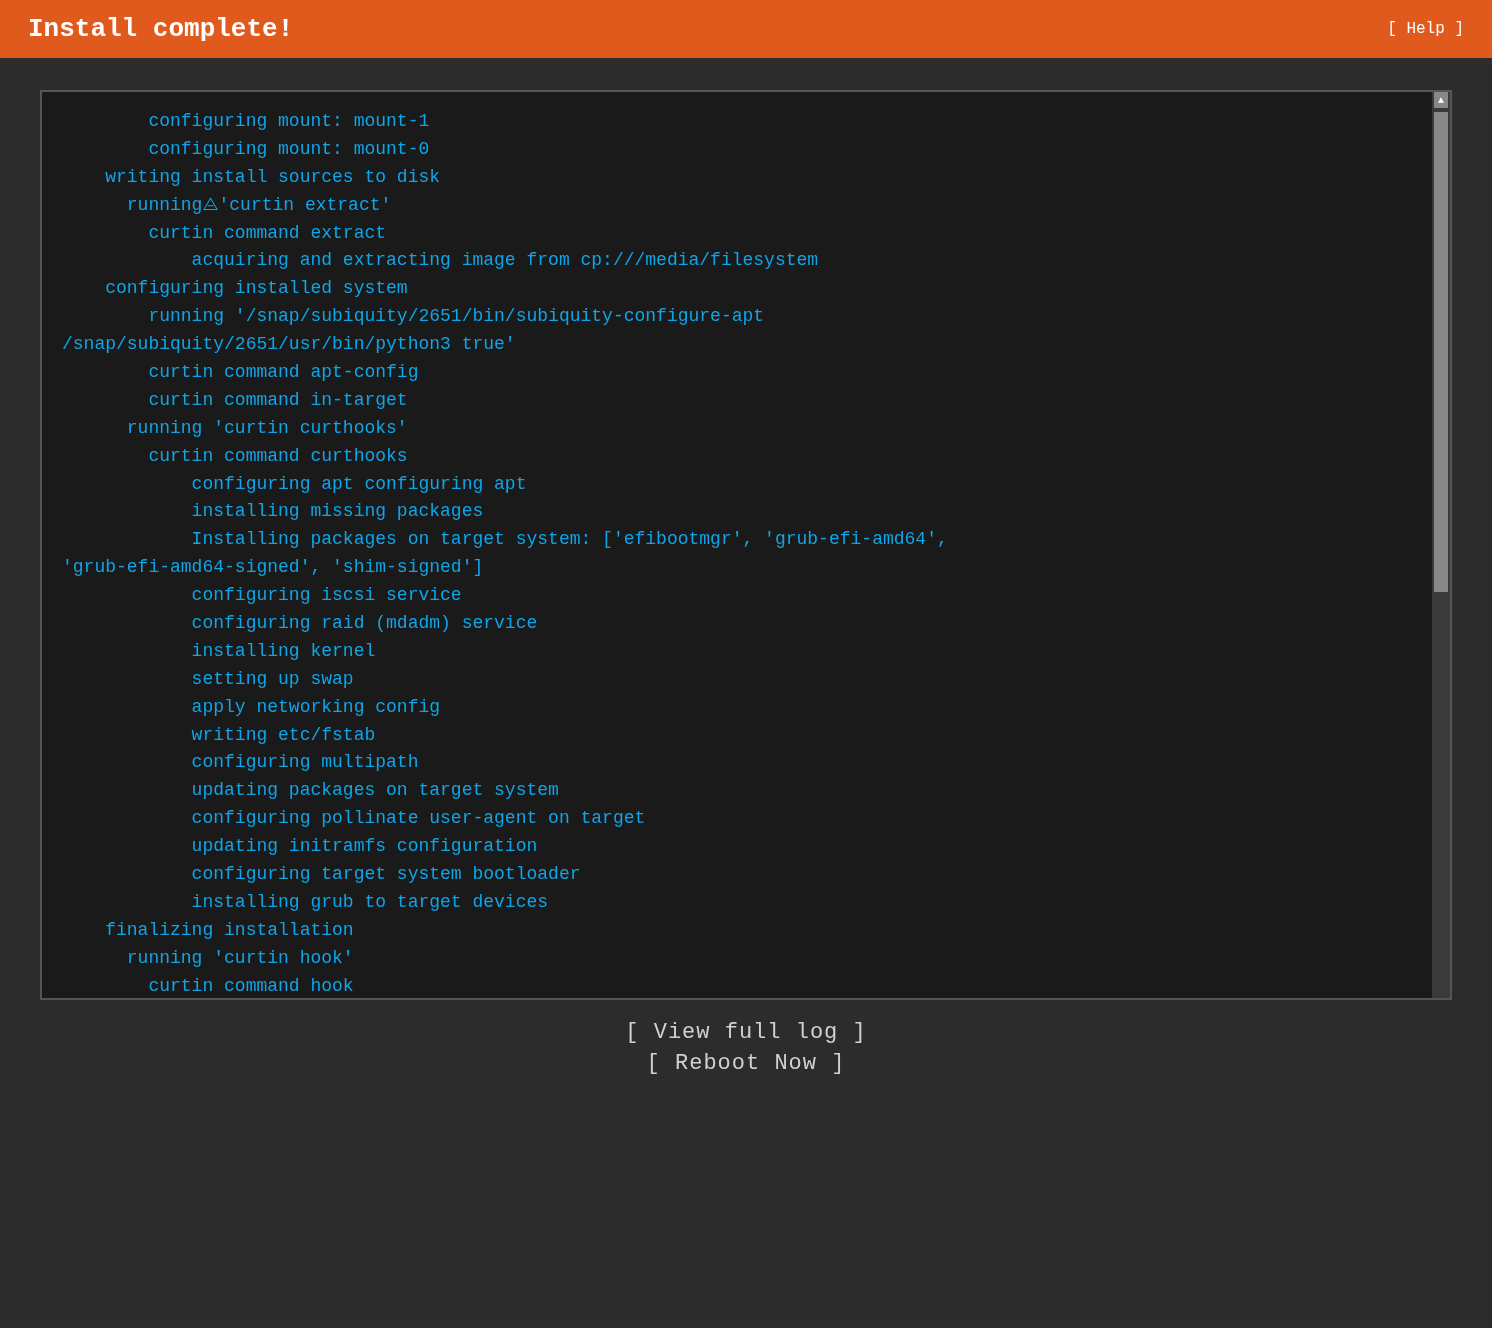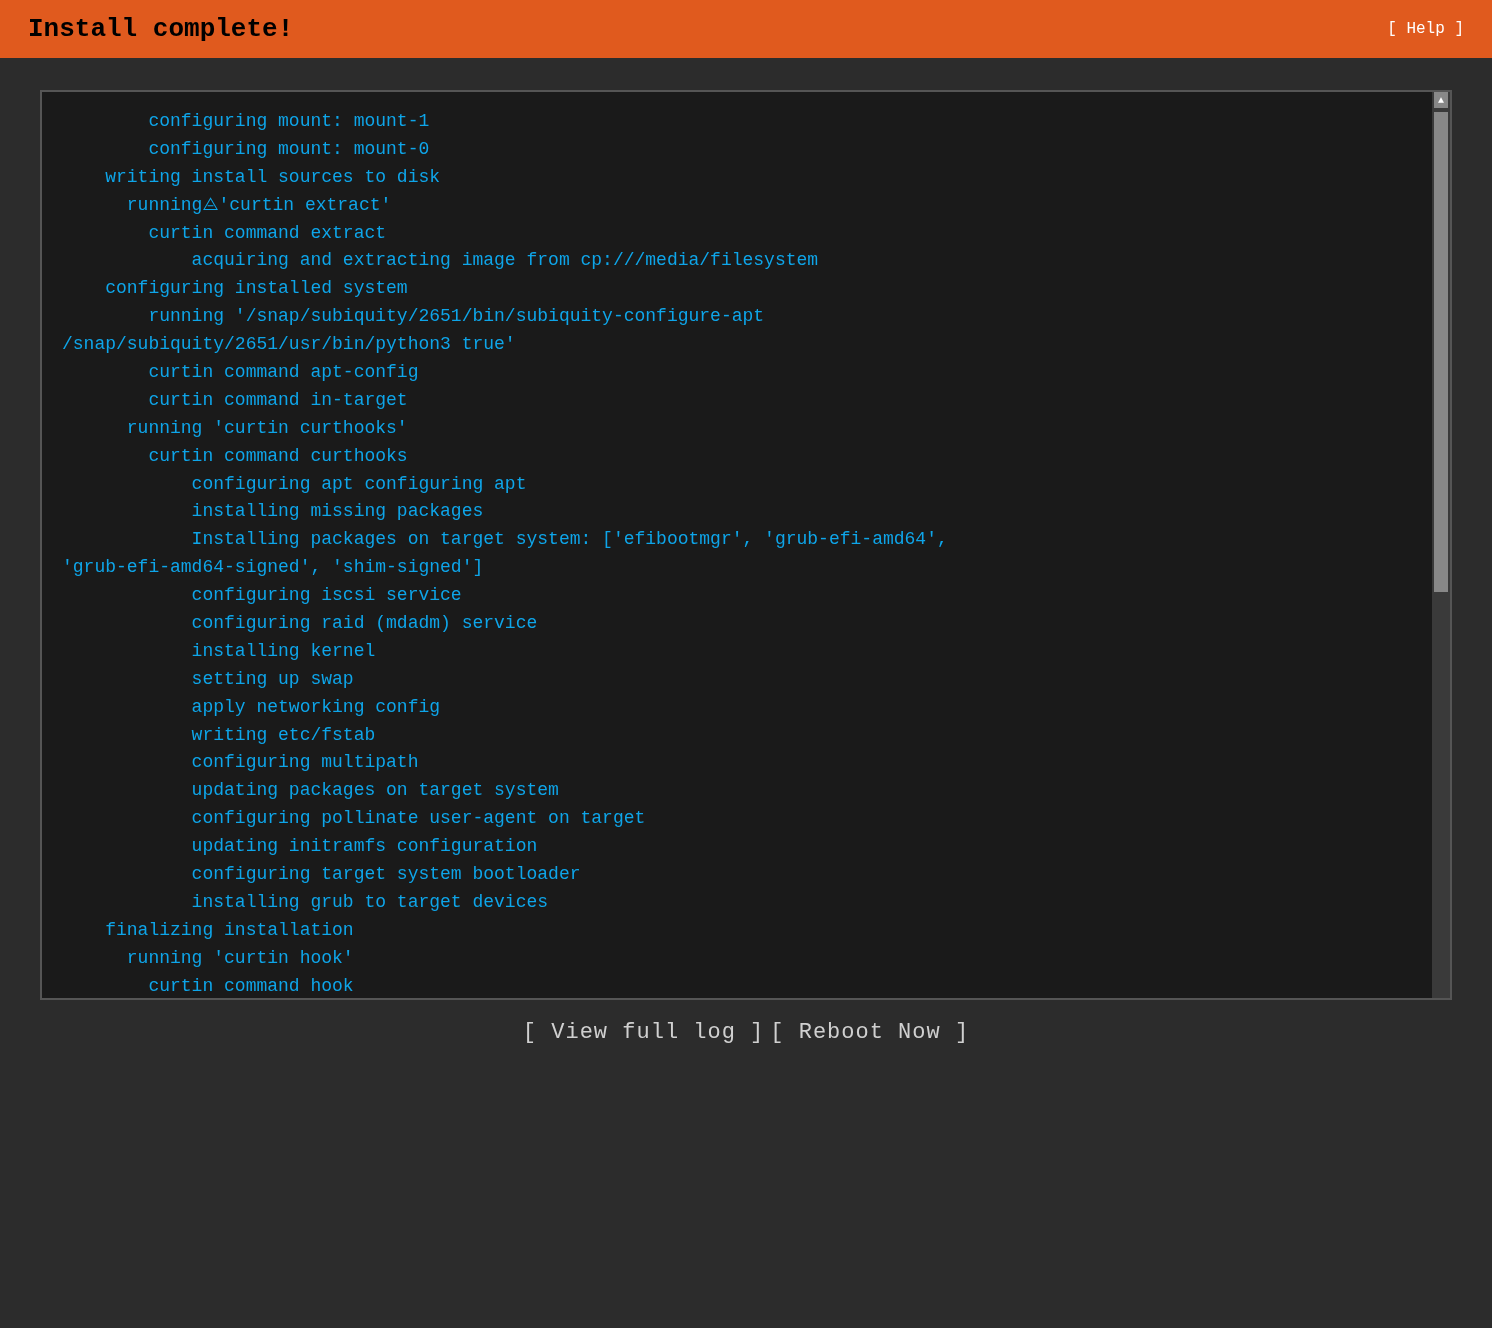--- a/index.html
+++ b/index.html
@@ -20,21 +20,21 @@
       background-color: #e05a1e;
       width: 100%;
       height: 58px;
       display: flex;
       align-items: center;
       justify-content: space-between;
       padding: 0 28px;
     }
 
     #header-title {
-      color: #000000;
+      color: #ffffff;
       font-size: 26px;
       font-weight: bold;
       font-family: 'Courier New', Courier, monospace;
     }
 
     #header-help {
       color: #ffffff;
       font-size: 16px;
       font-family: 'Courier New', Courier, monospace;
       cursor: pointer;
@@ -86,23 +86,23 @@
       display: flex;
       align-items: center;
       justify-content: center;
       color: #fff;
       font-size: 10px;
       cursor: pointer;
     }
 
     #footer {
       display: flex;
-      flex-direction: row;
+      flex-direction: column;
       align-items: center;
-      justify-content: center;
+      justify-content: flex-end;
       gap: 6px;
       margin-top: 20px;
     }
 
     .footer-btn {
       color: #d0d0d0;
       font-size: 22px;
       font-family: 'Courier New', Courier, monospace;
       cursor: pointer;
       letter-spacing: 1px;

